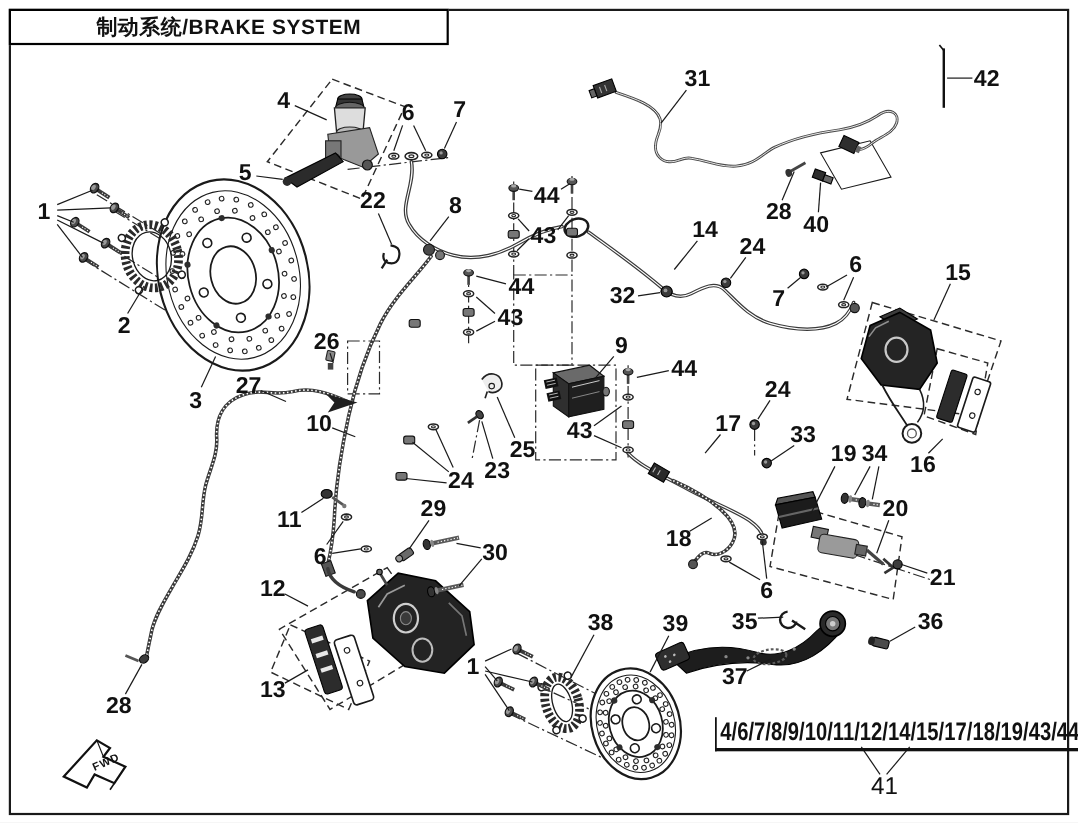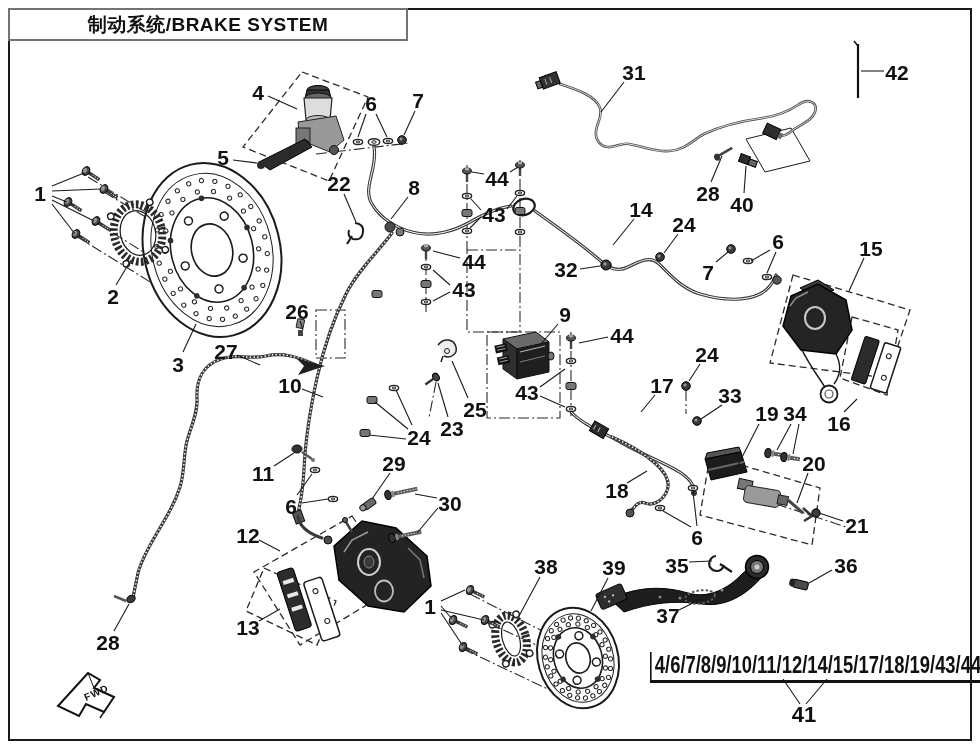--- a/index.html
+++ b/index.html
@@ -1,28 +1,28 @@
 <!DOCTYPE html>
 <html><head>
 <meta charset="utf-8">
 <style>
   html,body{margin:0;padding:0;background:#e8e8e8;}
   .page{position:relative;width:980px;height:748px;background:#ffffff;
         font-family:"Liberation Sans",sans-serif;overflow:hidden;}
   .title-box{position:absolute;left:8px;top:8px;width:400px;height:33px;
-        border:2px solid #737373;background:#fff;display:flex;align-items:center;
+        border:2px solid #000000;background:#fff;display:flex;align-items:center;
         justify-content:center;box-sizing:border-box;z-index:3;}
   .title-box span{font-size:19px;font-weight:bold;color:#111;letter-spacing:.5px;}
   .group-note{position:absolute;left:650px;top:652px;transform:scaleX(.8);
         transform-origin:left top;z-index:3;white-space:nowrap;}
   .group-note span{display:inline-block;font-size:23px;font-weight:bold;color:#111;
         border-left:2px solid #111;border-right:2px solid #111;border-bottom:3px solid #111;
         padding:0 4px 1px 4px;}
   .group-callout{position:absolute;left:789px;top:702px;width:30px;text-align:center;
-        font-size:22px;font-weight:bold;color:#111;z-index:3;}
+        font-size:22px;font-weight:normal;color:#111;z-index:3;}
   svg#diagram{position:absolute;left:0;top:0;z-index:1;}
   .ol{fill:none;stroke:#1a1a1a;}
   .dash{fill:none;stroke:#2b2b2b;stroke-width:1.3;stroke-dasharray:7 4;}
   .dashdot{fill:none;stroke:#2b2b2b;stroke-width:1.1;stroke-dasharray:11 3 2 3;}
   .hose{fill:none;stroke:#3a3a3a;stroke-width:3.2;stroke-linecap:round;}
   .hosecore{fill:none;stroke:#ffffff;stroke-width:1;stroke-linecap:round;}
   .braid{fill:none;stroke:#ffffff;stroke-width:1.5;stroke-dasharray:1.4 2.3;}
   .wire{fill:none;stroke:#4a4a4a;stroke-width:2.6;stroke-linecap:round;}
   .wirecore{fill:none;stroke:#fff;stroke-width:.8;}
   .leader{stroke:#1a1a1a;stroke-width:1.1;fill:none;}

